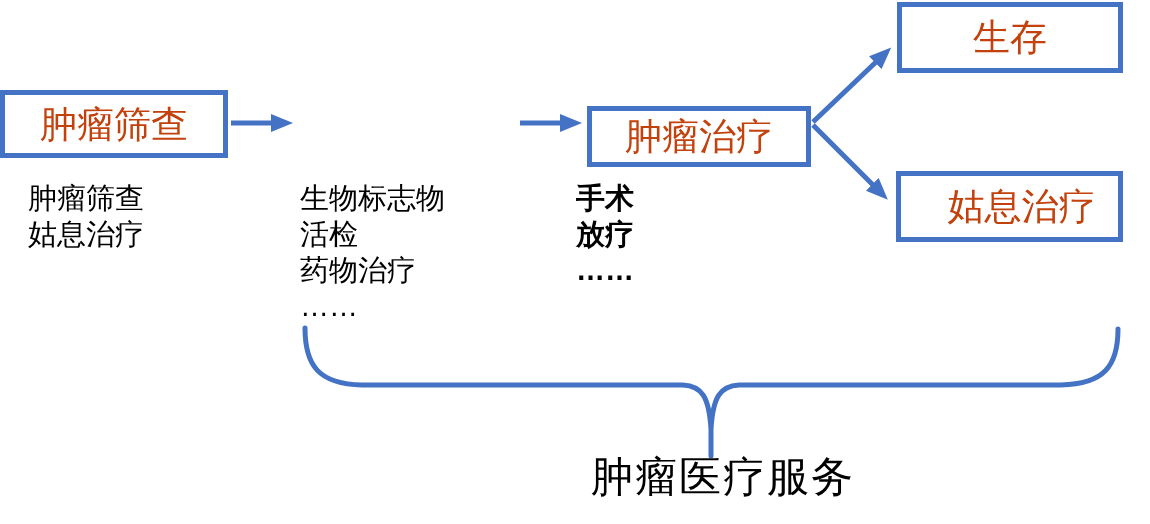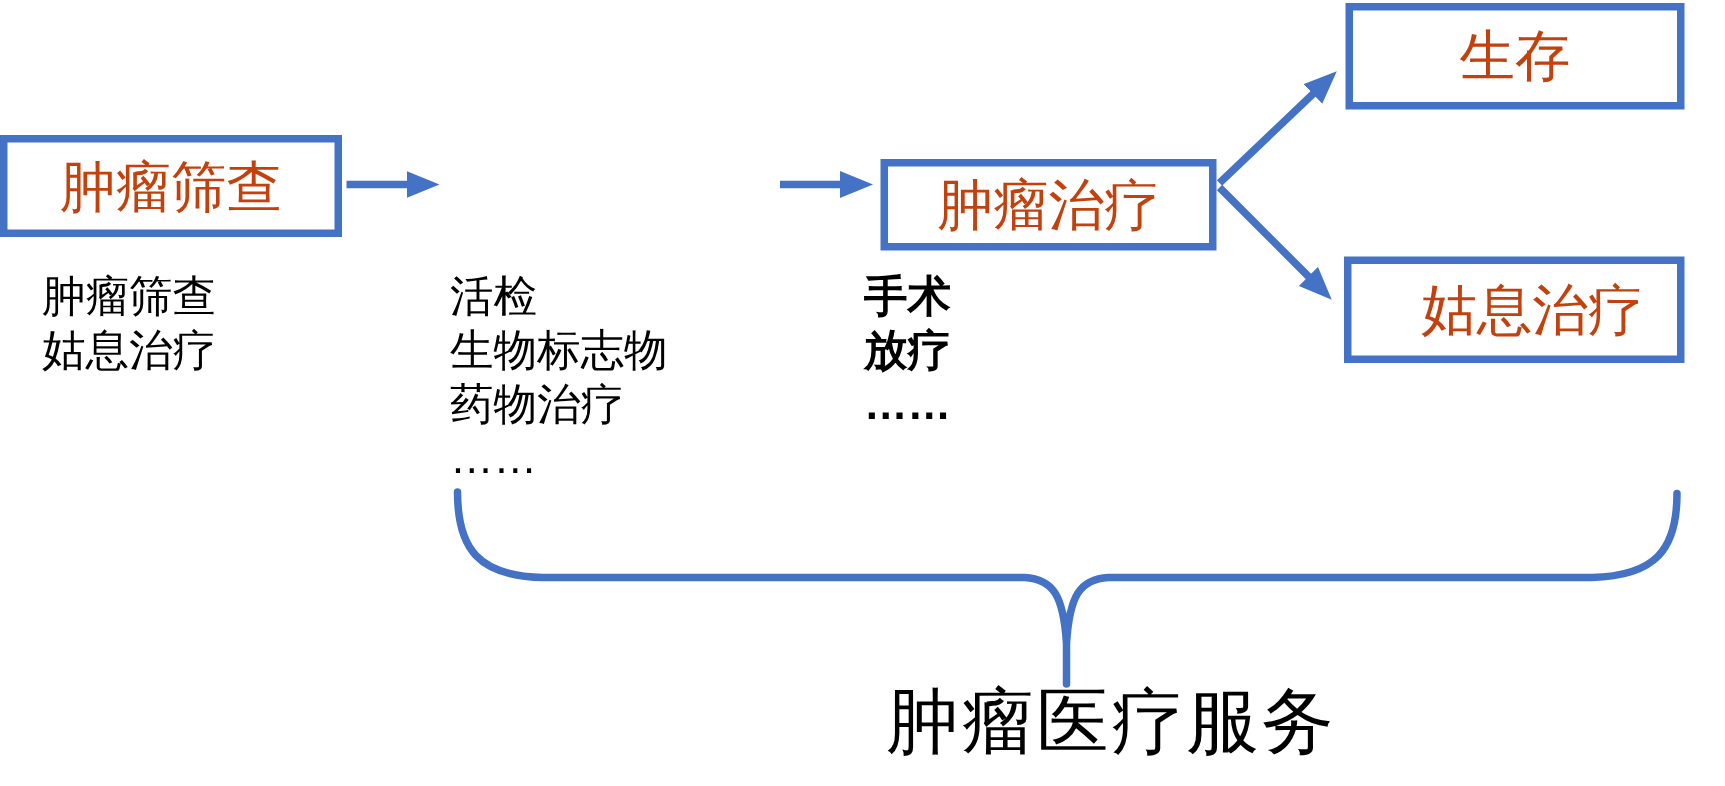--- a/index.html
+++ b/index.html
@@ -50,21 +50,21 @@
   }
   .list-screening { left: 28px;  top: 180px; }
   .list-diagnosis { left: 300px; top: 180px; }
   .list-treatment { left: 576px; top: 180px; font-weight: bold; }
 
   .brace-label {
     position: absolute;
     left: 591px;
     top: 449px;
     font-family: "DejaVu Serif", "Liberation Serif", serif;
-    font-size: 48px;
+    font-size: 42px;
     letter-spacing: 2px;
     color: #000000;
     white-space: nowrap;
   }
 </style>
 </head>
 <body>
 
 <div id="canvas">
 
@@ -112,22 +112,22 @@
   <div class="flow-box box-palliative">
     <span>姑息治疗</span>
   </div>
 
   <div class="item-list list-screening">
     <div>肿瘤筛查</div>
     <div>姑息治疗</div>
   </div>
 
   <div class="item-list list-diagnosis">
+    <div>生物标志物</div>
     <div>活检</div>
-    <div>生物标志物</div>
     <div>药物治疗</div>
     <div>……</div>
   </div>
 
   <div class="item-list list-treatment">
     <div>手术</div>
     <div>放疗</div>
     <div>……</div>
   </div>
 

